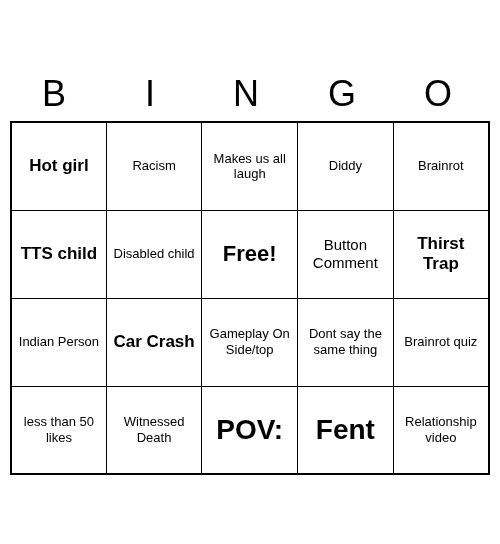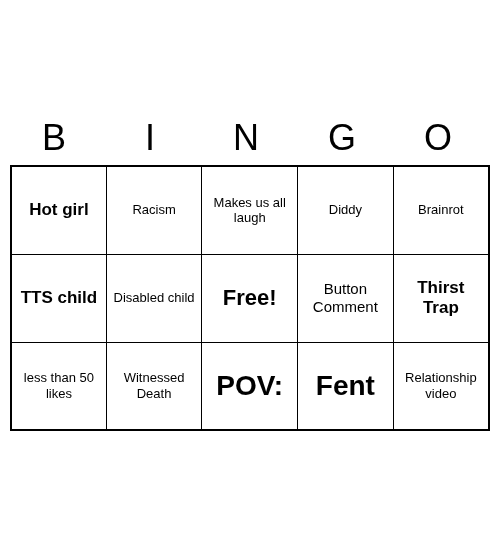--- a/index.html
+++ b/index.html
@@ -74,20 +74,27 @@
           <td style="font-size: 13px;">Brainrot</td>
         </tr>
         <tr>
           <td style="font-size: 17px; font-weight: bold;">TTS child</td>
           <td style="font-size: 13px;">Disabled child</td>
           <td style="font-size: 22px; font-weight: bold;">Free!</td>
           <td style="font-size: 15px;">Button Comment</td>
           <td style="font-size: 17px; font-weight: bold; margin-top: 34px;">Thirst Trap</td>
         </tr>
         <tr>
+          <td style="font-size: 13px;">Indian Person</td>
+          <td style="font-size: 17px; font-weight: bold;">Car Crash</td>
+          <td style="font-size: 13px;">Gameplay On Side/top</td>
+          <td style="font-size: 13px;">Dont say the same thing</td>
+          <td style="font-size: 13px;">Brainrot quiz</td>
+        </tr>
+        <tr>
           <td style="font-size: 13px;">less than 50 likes</td>
           <td style="font-size: 13px;">Witnessed Death</td>
           <td style="font-size: 28px; font-weight: bold;">POV:</td>
           <td style="font-size: 28px; font-weight: bold;">Fent</td>
           <td style="font-size: 13px;">Relationship video</td>
         </tr>
       </tbody>
   </table>
 </div>
 

